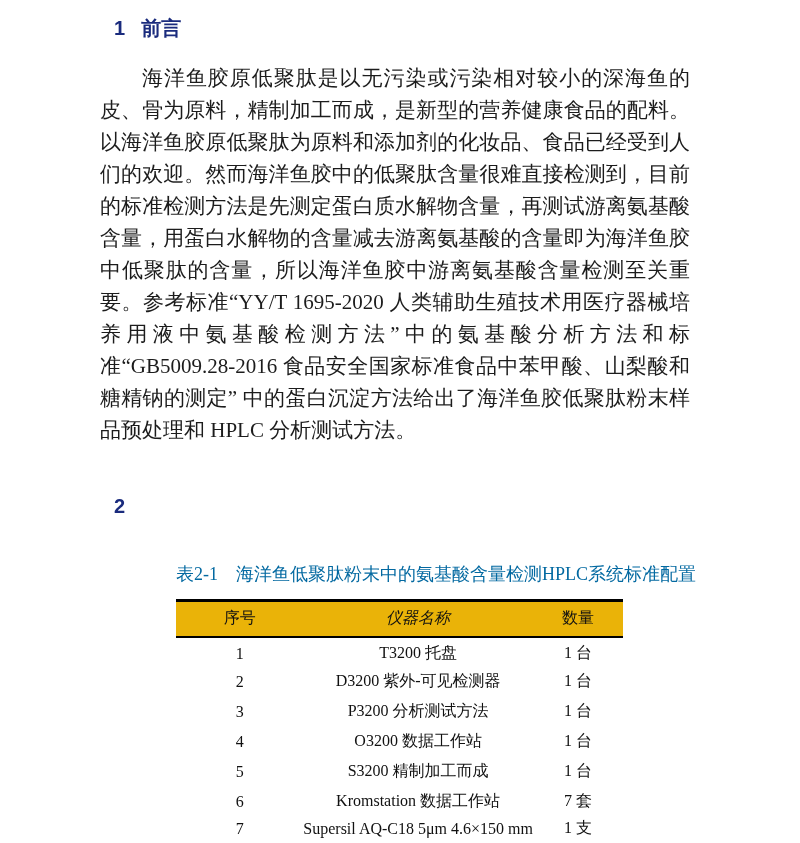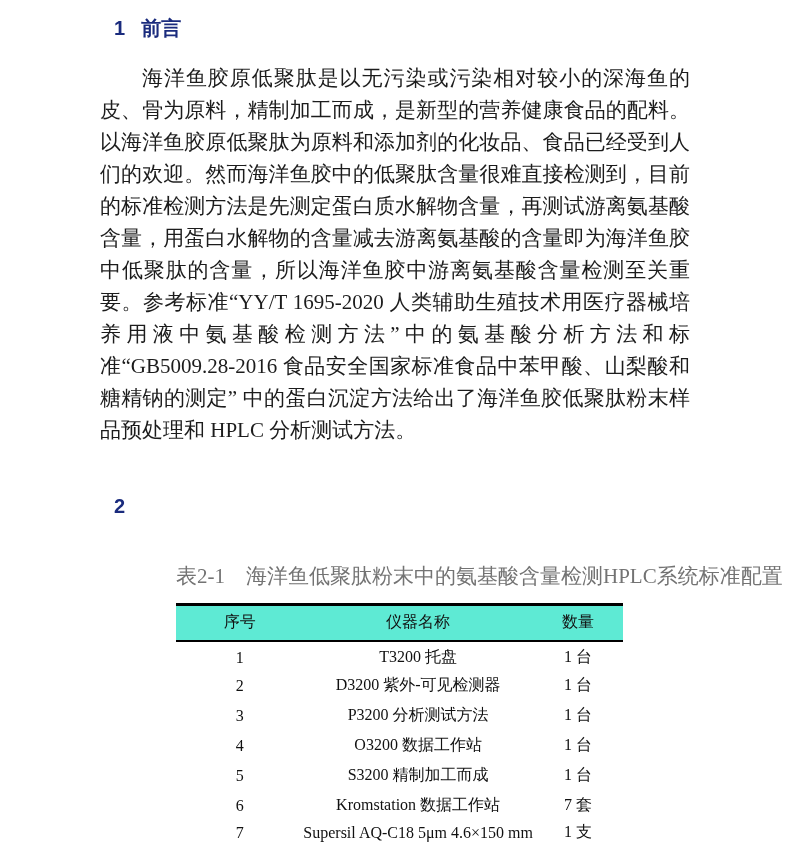--- a/index.html
+++ b/index.html
@@ -39,52 +39,52 @@
     text-indent: 2em;
     color: #1c1c1c;
   }
   .body-para + .body-para { margin-top: 3px; }
   
   .table-wrap {
     width: 447px;
     margin-left: 76px;
   }
   .table-caption {
-    font-size: 21px;
+    font-size: 18px;
     text-align: center;
-    color: #737373;
+    color: #0369a1;
     margin-bottom: 13px;
     white-space: nowrap;
   }
   table.instrument-table {
     width: 100%;
     border-collapse: collapse;
     border-top: 3px solid #000000;
     border-bottom: 3px solid #000000;
     font-size: 16px;
     color: #111111;
   }
   table.instrument-table thead th {
-    background: #5eead4;
+    background: #eab308;
     border-bottom: 2px solid #000000;
     font-weight: normal;
     height: 36px;
     text-align: center;
     vertical-align: middle;
   }
   table.instrument-table tbody td {
     height: 30px;
     text-align: center;
     vertical-align: middle;
     white-space: nowrap;
   }
   table.instrument-table tbody tr:first-child td { padding-top: 3px; }
   table.instrument-table tbody tr:last-child td { padding-bottom: 4px; }
   th.col-index   { width: 30%; }
-  th.col-name    { width: 49%; }
+  th.col-name    { width: 49%; font-style: italic; }
   th.col-qty     { width: 21%; }
 </style>
 </head>
 <body>
 
 <div class="page">
 
   <h1 class="section-heading heading-intro">
     <span class="sec-num">1</span>
     <span>前言</span>

